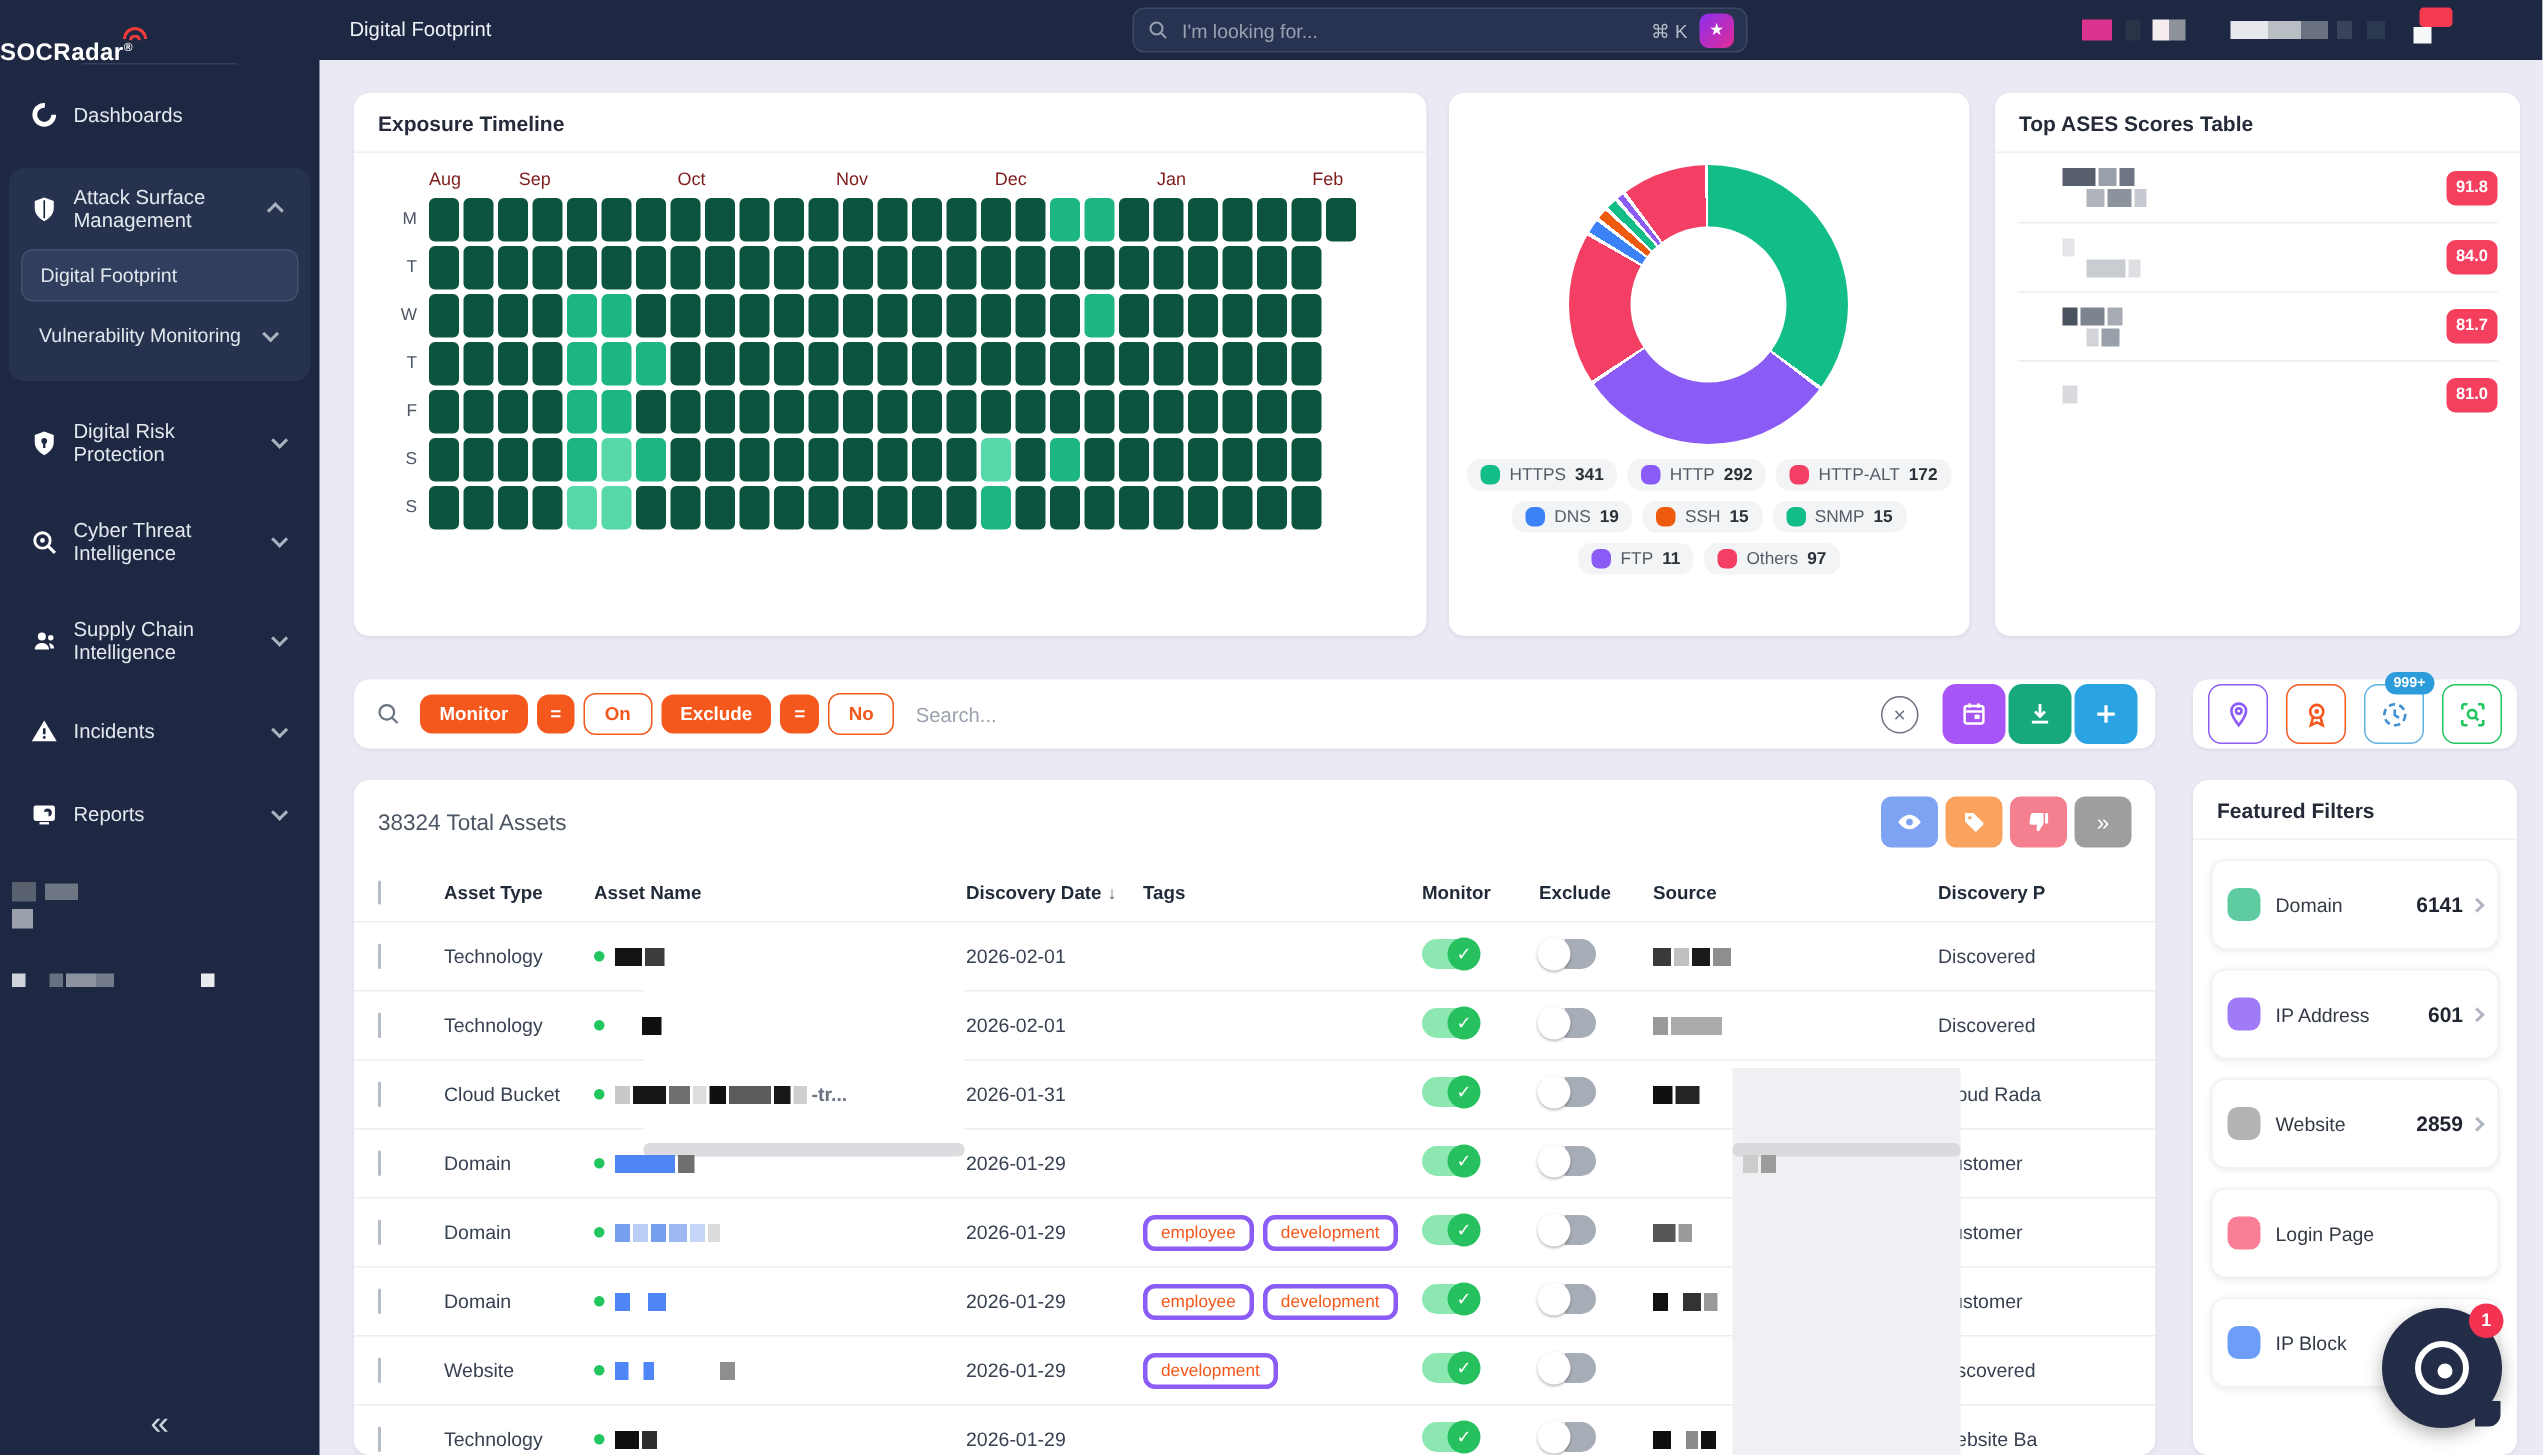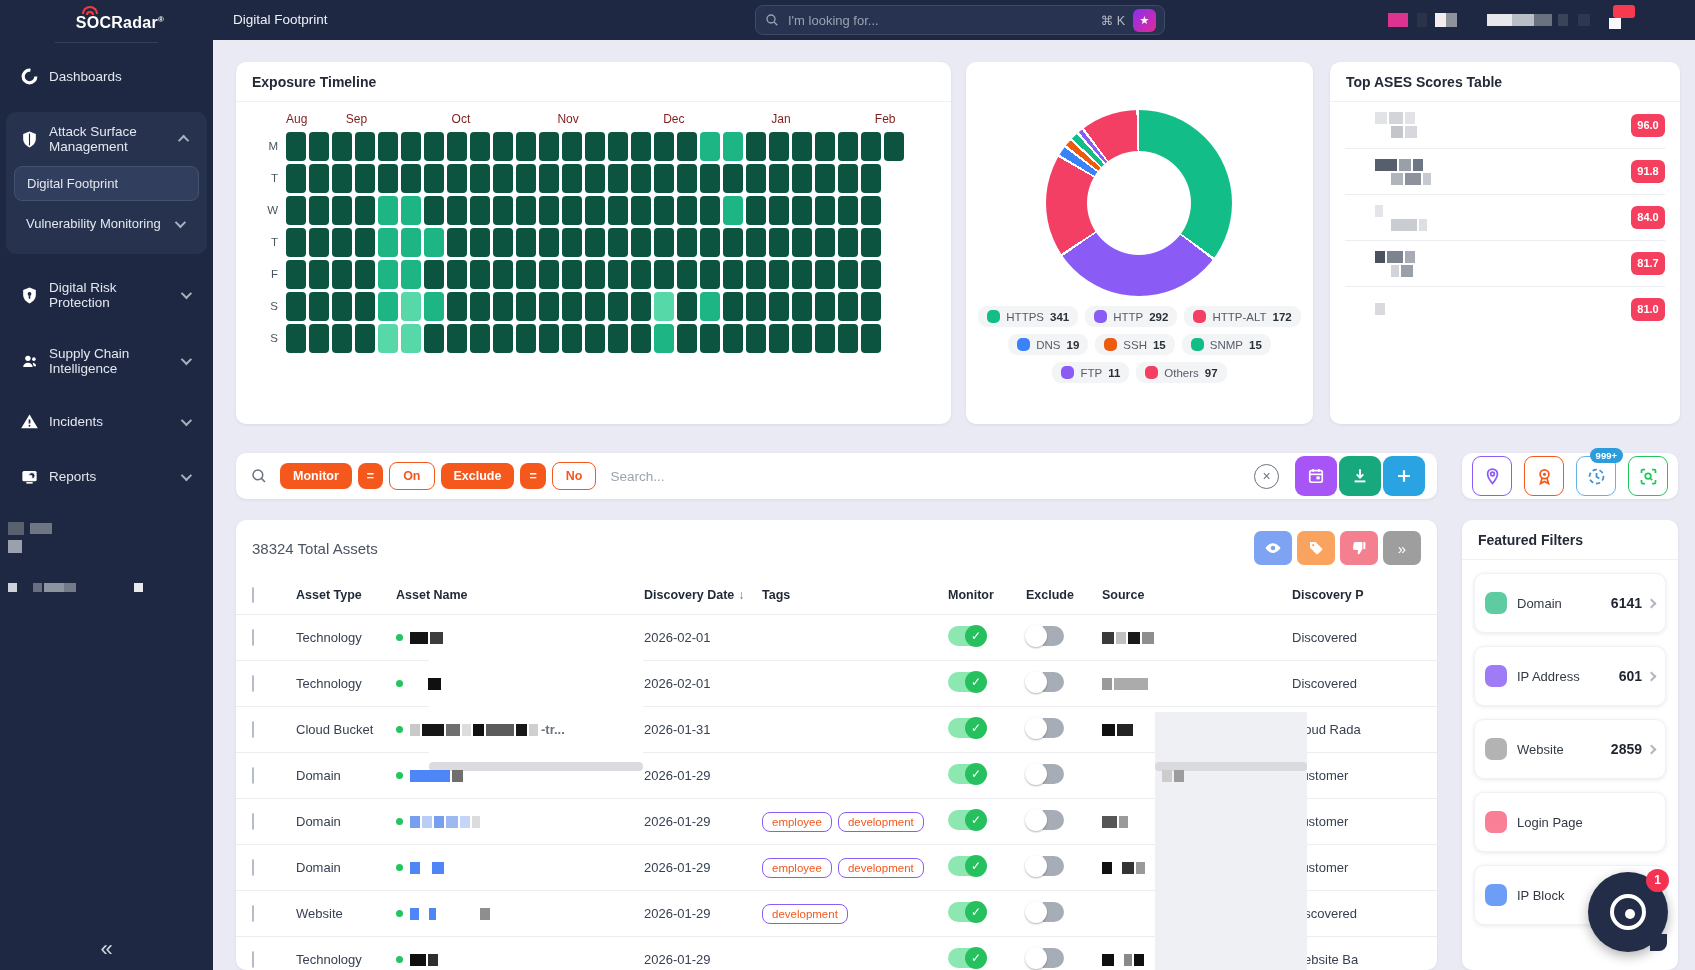--- a/index.html
+++ b/index.html
@@ -1,21 +1,21 @@
 <!DOCTYPE html>
 <html><head>
 <meta charset="utf-8">
 <style>
   * { box-sizing: border-box; margin: 0; padding: 0; }
   html,body { width:1695px; height:970px; overflow:hidden; font-family:"Liberation Sans", sans-serif; background:#e9eaf4; }
   .page { position:relative; width:1695px; height:970px; }
 
   
   .topbar { position:absolute; left:0; top:0; width:1695px; height:40px; background:#1e2842; z-index:60; }
-  .logo { position:absolute; left:0; top:0; width:213px; height:40px; text-align:center; line-height:40px; color:#fff; font-weight:700; font-size:16px; letter-spacing:.3px;padding-left:27px; }
+  .logo { position:absolute; left:0; top:12px; width:213px; height:40px; line-height:40px; color:#fff; font-weight:700; font-size:16px; letter-spacing:.3px; }
   .logo sup { font-size:8px; }
   .logo .arc1,.logo .arc2 { position:absolute; border:2px solid #f43b3b; border-bottom:none; border-radius:20px 20px 0 0; }
   .logo .arc1 { width:16px; height:8px; left:82px; top:6px; }
   .logo .arc2 { width:8px; height:4px; left:86px; top:11px; }
   .page-title { position:absolute; left:233px; top:0; height:40px; line-height:40px; color:#eef1f6; font-size:13.5px; }
   .gsearch { position:absolute; left:755px; top:5px; width:410px; height:30px; background:#273350; border:1px solid #3c4a66; border-radius:8px; display:flex; align-items:center; padding:0 8px; }
   .gsearch input { flex:1; background:transparent; border:none; outline:none; color:#cdd3de; font-size:13px; font-family:Liberation Sans, sans-serif; }
   .gsearch input::placeholder { color:#9aa2b2; }
   .gsicon { width:16px; height:16px; margin-right:8px; flex:none; }
   .kbd { color:#b6bdc9; font-size:12.5px; margin-right:8px; white-space:nowrap; }
@@ -106,21 +106,21 @@
   .ahead, .arow { display:grid; grid-template-columns:44px 100px 248px 118px 186px 78px 76px 190px 129px; align-items:center; padding-left:16px; }
   .ahead { height:38px; font-size:12.5px; font-weight:700; color:#1f2937; }
   .arow { height:46px; border-top:1px solid #ededf0; font-size:13px; color:#374151; }
   .cbx { width:17px; height:17px; border:1.6px solid #b6bcc6; border-radius:5px; background:#fff; cursor:pointer; }
   .sorticon { color:#6b7280; font-size:12px; margin-left:4px; }
   .namecell { display:flex; align-items:center; position:relative; z-index:2;font-weight:bold; }
   .gdot { width:7px; height:7px; border-radius:50%; background:#22c55e; margin-right:7px; flex:none; }
   .blkrow { display:flex; align-items:center; gap:2px; }
   .blk { display:inline-block; height:12px; }
   .nsuffix { color:#6b7280; margin-left:3px; white-space:nowrap; }
-  .tagpill { display:inline-block; border:1px solid #8b5cf6; color:#f4581c; border-radius:8px; padding:3px 9px; font-size:11.5px; margin-right:6px; white-space:nowrap; }
+  .tagpill { display:inline-block; border:3px solid #8b5cf6; color:#f4581c; border-radius:8px; padding:3px 9px; font-size:11.5px; margin-right:6px; white-space:nowrap; }
   .tg { width:38px; height:20px; border-radius:10px; position:relative; display:inline-block; cursor:pointer; }
   .tg.on { background:#8ce8b0; }
   .tg.on .knob { position:absolute; right:-1px; top:-1px; width:22px; height:22px; border-radius:50%; background:#26c05e; color:#fff; font-size:12px; text-align:center; line-height:22px; }
   .tg.off { background:linear-gradient(90deg,#e8eaed 0 45%,#a7adb6 45%); }
   .tg.off .knob { position:absolute; left:-1px; top:-1px; width:22px; height:22px; border-radius:50%; background:#fff; box-shadow:0 1px 2px rgba(0,0,0,.3); }
   .srccell { position:relative; z-index:2; }
   .overlay-box { position:absolute; left:193px; top:115px; width:214px; height:138px; background:#fff; z-index:1; }
   .overlay-box .sbar { position:absolute; left:0; bottom:2px; width:214px; height:9px; background:#dcdce0; border-radius:4px; }
   .overlay-band { position:absolute; left:919px; top:192px; width:152px; height:258px; background:#eef0f3; z-index:1; }
   .overlay-band .sbar { position:absolute; left:0; top:50px; width:152px; height:9px; background:#d9d9de; border-radius:4px; }
@@ -219,20 +219,31 @@
               <circle cx="12" cy="10" r="2.4" fill="#1e2842"></circle>
               <path d="M12 12v4" stroke="#1e2842" stroke-width="2"></path>
             </svg>
           </span>
           <span class="slabel">Digital Risk Protection</span>
           <span class="chev down"></span>
         </div>
         <div class="side-item">
           <span class="sicon">
             <svg viewBox="0 0 24 24">
+              <circle cx="10.5" cy="10.5" r="6.5" fill="none" stroke="#fff" stroke-width="2.4"></circle>
+              <circle cx="10.5" cy="10.5" r="2" fill="#fff"></circle>
+              <line x1="15.5" y1="15.5" x2="21" y2="21" stroke="#fff" stroke-width="2.6"></line>
+            </svg>
+          </span>
+          <span class="slabel">Cyber Threat Intelligence</span>
+          <span class="chev down"></span>
+        </div>
+        <div class="side-item">
+          <span class="sicon">
+            <svg viewBox="0 0 24 24">
               <circle cx="10" cy="8" r="3.4" fill="#fff"></circle>
               <path d="M4 19c0-3.3 2.7-5.5 6-5.5s6 2.2 6 5.5z" fill="#fff"></path>
               <circle cx="17.5" cy="9" r="2.3" fill="#fff"></circle>
               <path d="M16 13.6c2.4.2 4.3 1.8 4.3 4.4h-3" fill="#fff"></path>
             </svg>
           </span>
           <span class="slabel">Supply Chain Intelligence</span>
           <span class="chev down"></span>
         </div>
         <div class="side-item">
@@ -558,34 +569,20 @@
               <span class="pl">Others</span>
               <span class="pv">97</span>
             </span>
           </div>
         </div>
     </div>
 
     <div class="card" id="ases">
       <div class="card-title">Top ASES Scores Table</div>
       <div id="ases-rows">
-          <div class="ases-row">
-            <span class="ases-lines">
-              <span class="blkrow line">
-                <span class="blk" style="width: 12px; background: rgb(226, 227, 231);"></span>
-                <span class="blk" style="width: 14px; background: rgb(210, 212, 217);"></span>
-                <span class="blk" style="width: 10px; background: rgb(226, 227, 231);"></span>
-              </span>
-              <span class="blkrow line l2">
-                <span class="blk" style="width: 12px; background: rgb(195, 197, 202);"></span>
-                <span class="blk" style="width: 12px; background: rgb(214, 216, 220);"></span>
-              </span>
-            </span>
-            <span class="score" style="background: rgb(244, 63, 94);">96.0</span>
-          </div>
           <div class="ases-row">
             <span class="ases-lines">
               <span class="blkrow line">
                 <span class="blk" style="width: 22px; background: rgb(88, 95, 108);"></span>
                 <span class="blk" style="width: 12px; background: rgb(154, 160, 169);"></span>
                 <span class="blk" style="width: 10px; background: rgb(111, 118, 131);"></span>
               </span>
               <span class="blkrow line l2">
                 <span class="blk" style="width: 12px; background: rgb(176, 180, 187);"></span>
                 <span class="blk" style="width: 16px; background: rgb(141, 147, 157);"></span>

